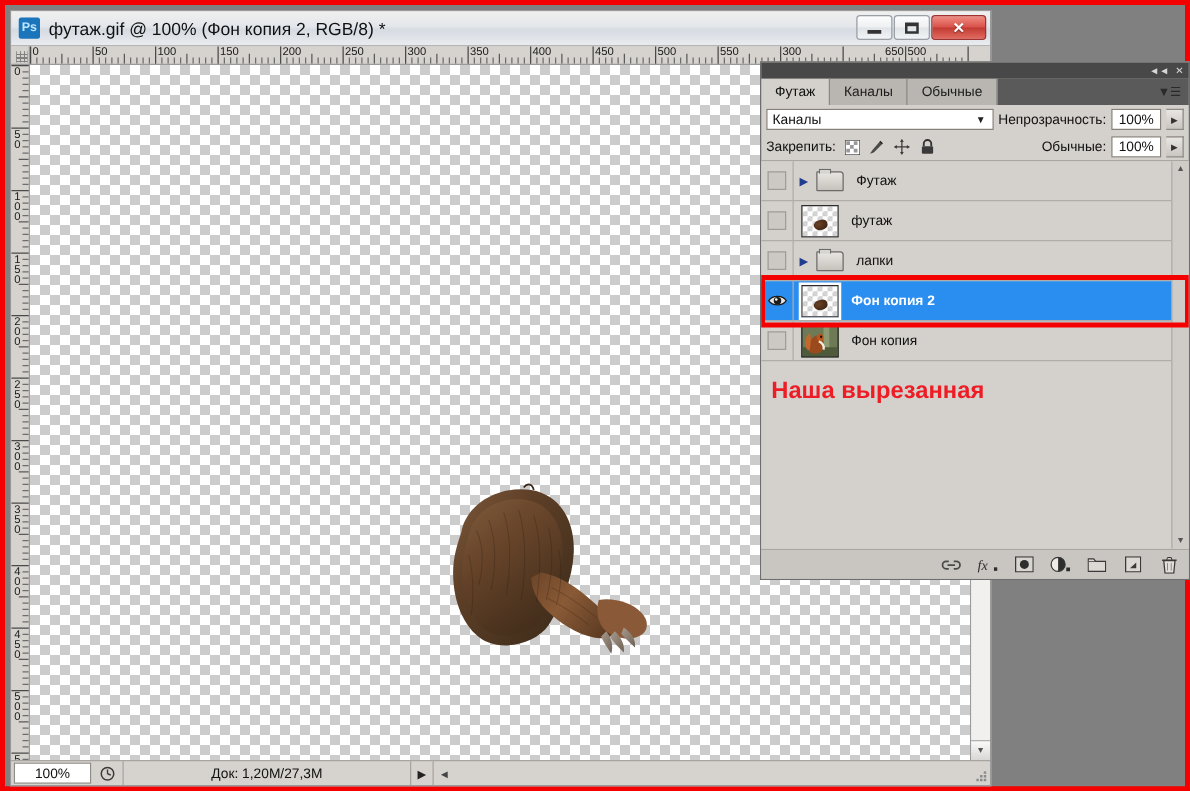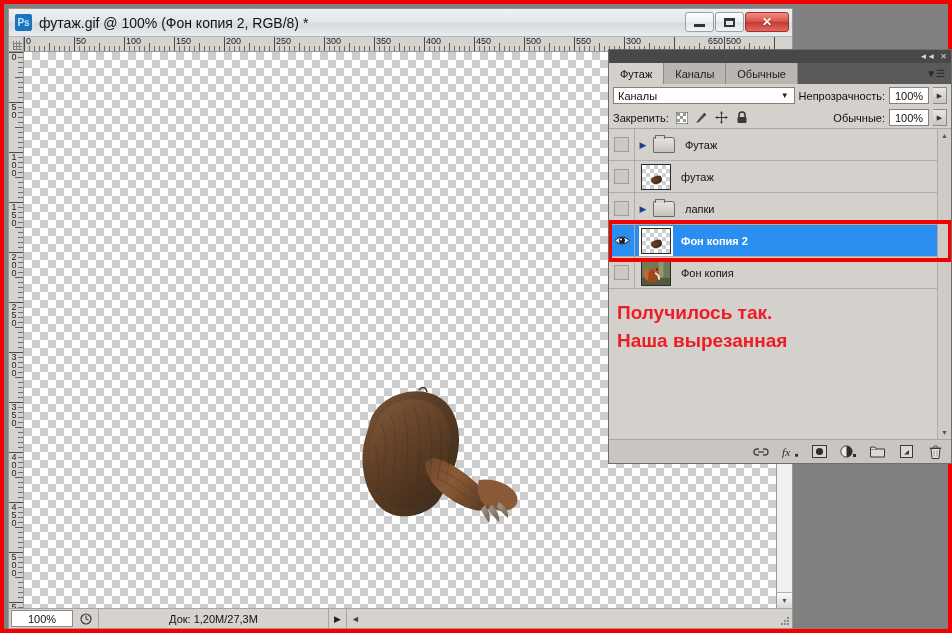--- a/index.html
+++ b/index.html
@@ -860,21 +860,20 @@
               <circle cx="16" cy="9" r="1" fill="#1c1008"></circle>
               <path d="M4,20 C1,16 2,9 6,6 C8,9 7,16 6,21 Z" fill="#c4672b"></path>
               <path d="M14,13 C17,14 19,17 18,20" stroke="#f0ece0" stroke-width="2" fill="none"></path>
             </svg>
           </div>
           <span class="layer-name">Фон копия</span>
         </div>
 
 
         <div id="annotation">
-          <div>Получилось так.</div>
           <div>Наша вырезанная</div>
         </div>
 
         <div id="sel-highlight" style="top: 91px; height: 42px;"></div>
       </div>
 
       <div id="panel-scroll">
         <div class="psb-arrow">▲</div>
         <div class="psb-track"></div>
         <div class="psb-arrow">▼</div>

